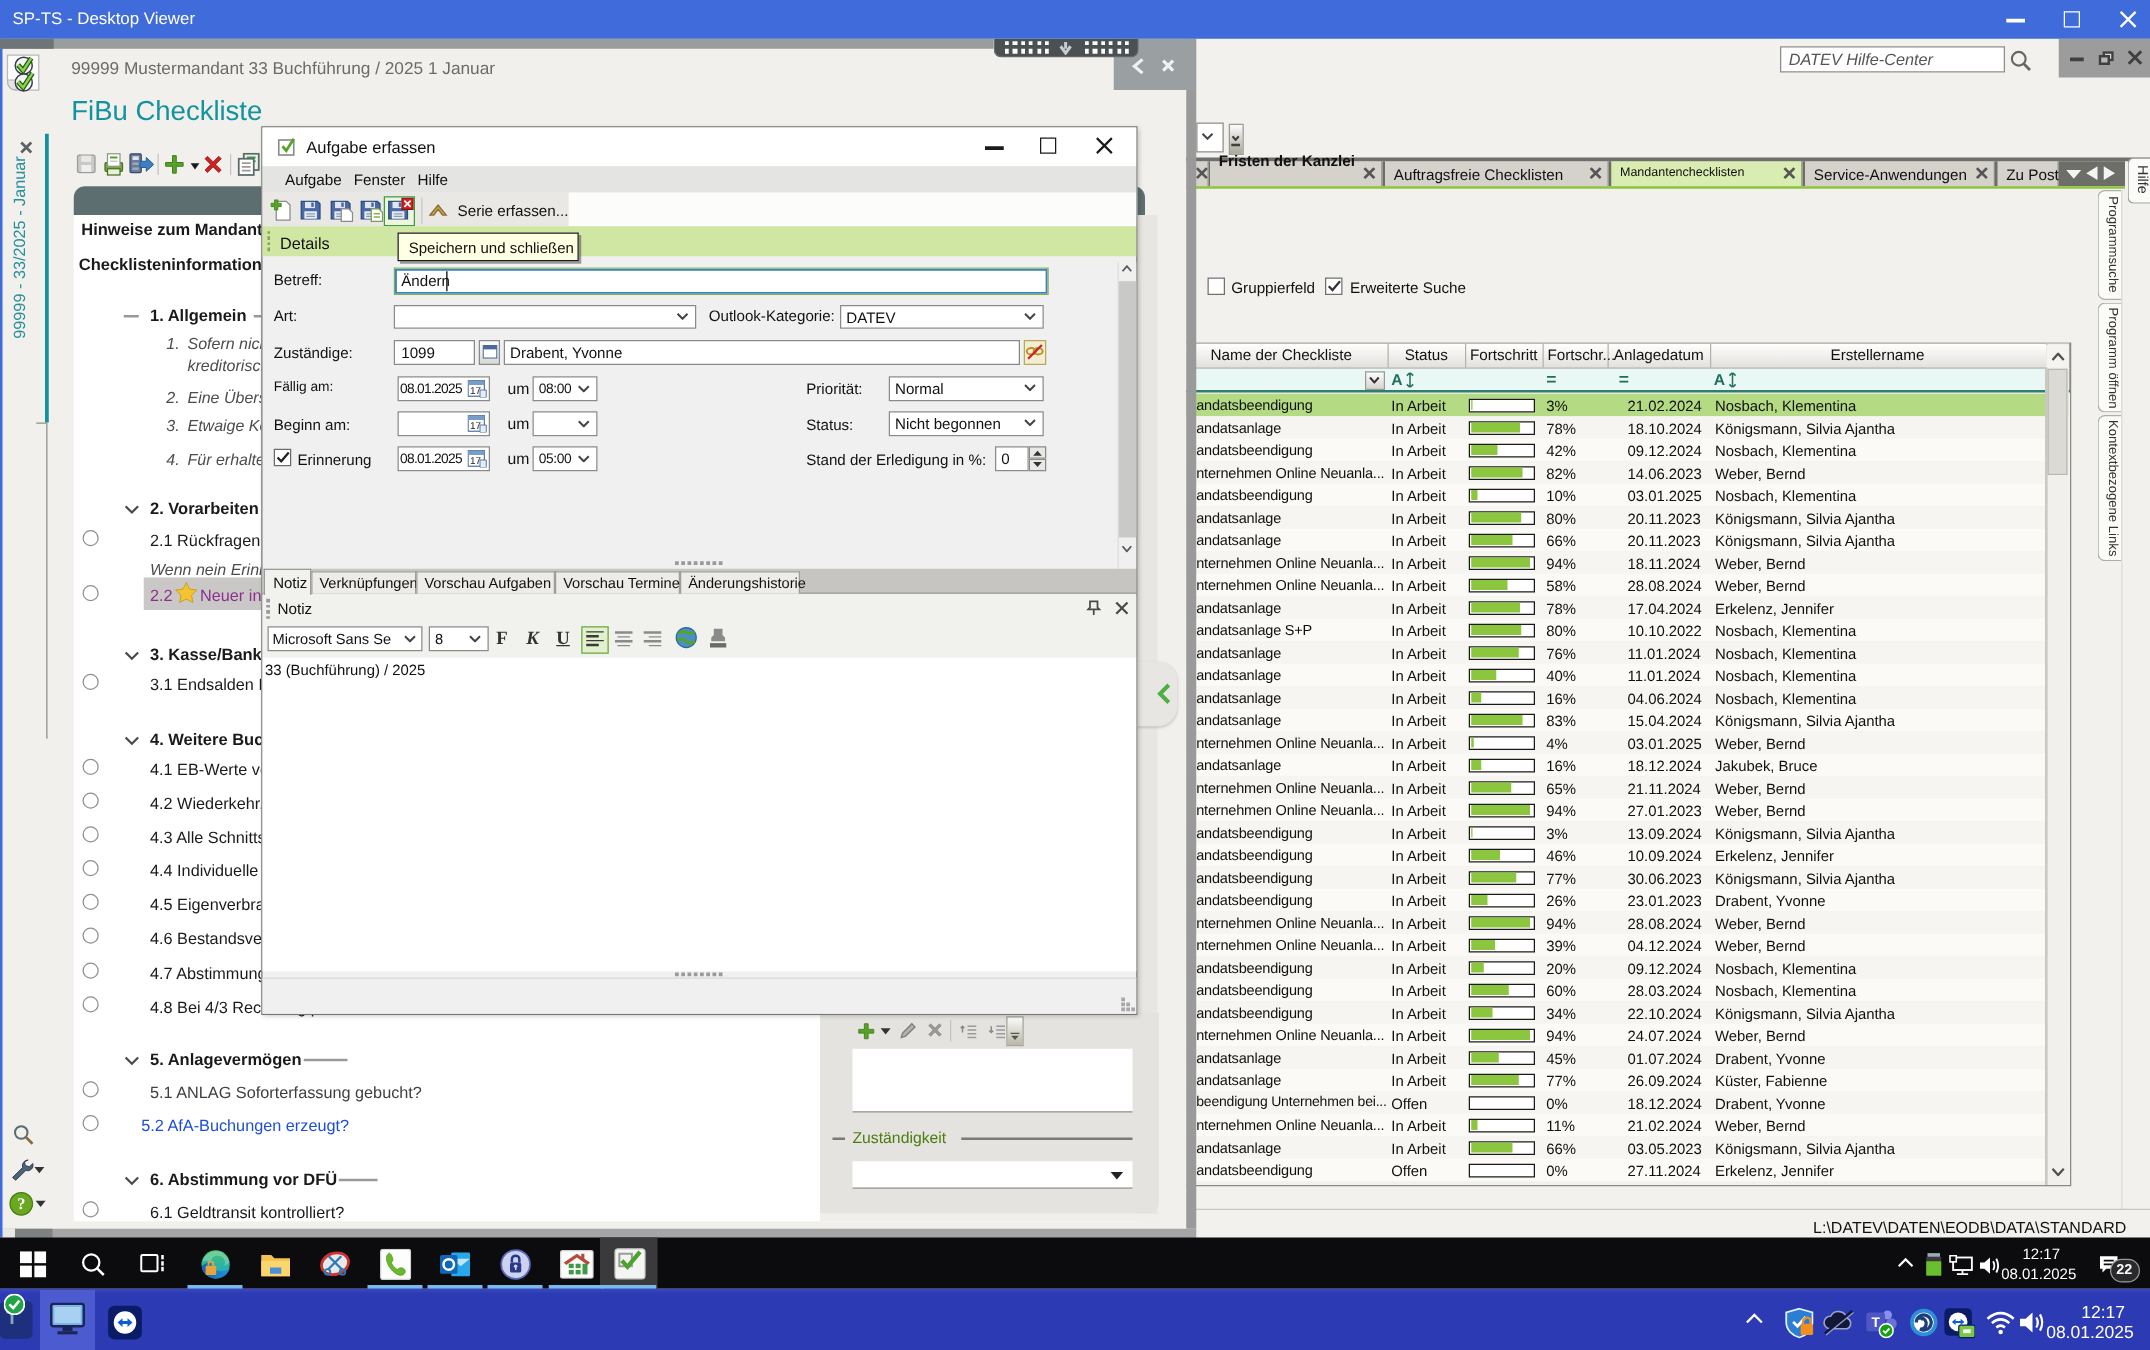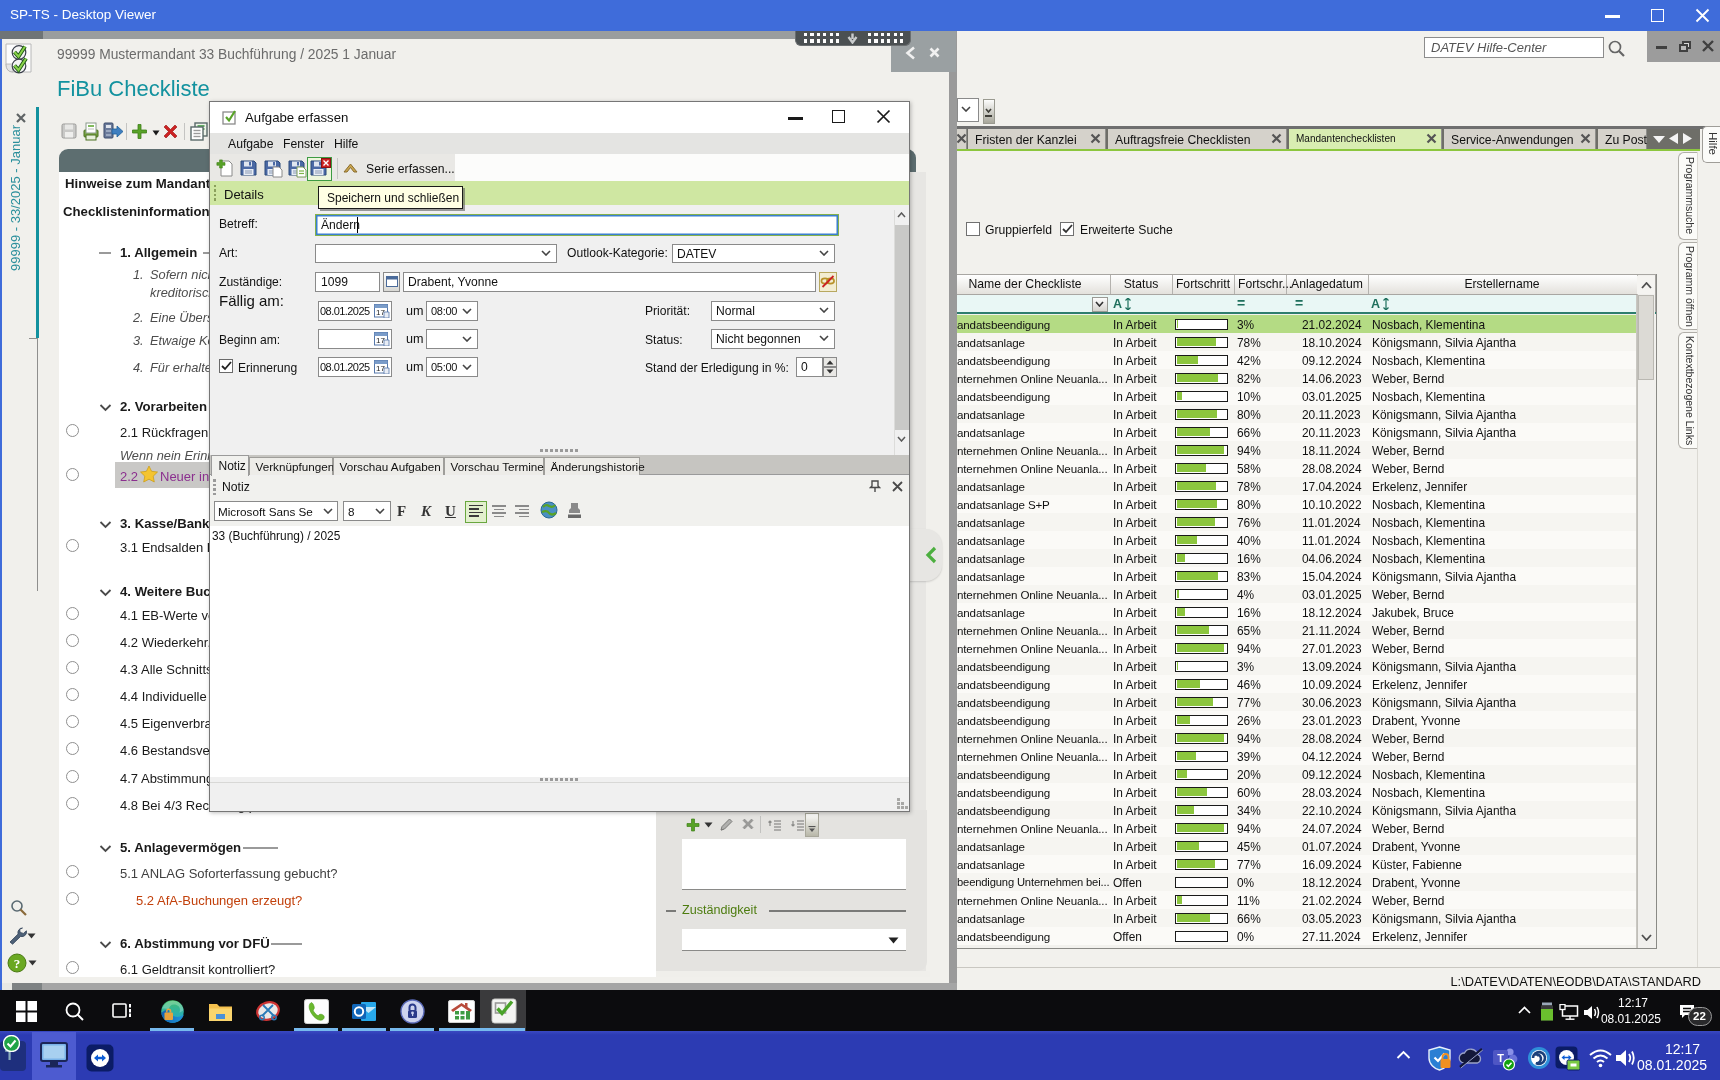--- a/index.html
+++ b/index.html
@@ -32,21 +32,21 @@
   </svg>
 <div class="a" style="left:983px;top:99px;width:12px;height:25px;background:linear-gradient(#fdfdfc,#a8a79b);border:1px solid #9a9a90"></div>
 <div class="a" style="left:985px;top:115px;width:7px;height:1.5px;background:#403f39"></div>
 <svg class="a" style="left:985px;top:108px" width="7" height="5">
     <polyline points="1,1 3.5,4 6,1" fill="none" stroke="#403f39" stroke-width="1.6"></polyline>
   </svg>
 <div class="a" style="left:940px;top:126px;width:780px;height:3px;background:#6f6f6f"></div>
 <div class="a" style="left:940px;top:129px;width:760px;height:20px;background:#6e6e68"></div>
 <div class="a" style="left:940px;top:129px;width:27px;height:20px;background:#d5d2cb;border-right:1px solid #8f8f8b"></div>
 <div class="a" style="left:968px;top:129px;width:138px;height:20px;background:#d5d2cb;border-right:1px solid #8f8f8b"></div>
-<div class="t" style="left:975px;top:133px;font-weight:normal;font-size:12.2px">Fristen der Kanzlei</div>
+<div class="t" style="left:975px;top:122px;font-weight:bold;font-size:12.2px">Fristen der Kanzlei</div>
 <svg class="a" style="left:1090px;top:133px" width="11" height="11">
     <path d="M1.5,1.5 L9.5,9.5 M9.5,1.5 L1.5,9.5" stroke="#555" stroke-width="2.2"></path>
   </svg>
 <div class="a" style="left:1108px;top:129px;width:179px;height:20px;background:#d5d2cb;border-right:1px solid #8f8f8b"></div>
 <div class="t" style="left:1115px;top:132.5px;font-weight:normal;font-size:12.2px">Auftragsfreie Checklisten</div>
 <svg class="a" style="left:1271px;top:133px" width="11" height="11">
     <path d="M1.5,1.5 L9.5,9.5 M9.5,1.5 L1.5,9.5" stroke="#555" stroke-width="2.2"></path>
   </svg>
 <div class="a" style="left:1289px;top:129px;width:153px;height:20px;background:#d9edb2;border-right:1px solid #8f8f8b"></div>
 <div class="t" style="left:1296px;top:132.5px;font-weight:normal;font-size:10px">Mandantenchecklisten</div>
@@ -356,21 +356,21 @@
 <div class="a" style="left:1176.5px;top:842px;width:22.5px;height:8px;background:#8cc63e"></div>
 <div class="t" style="left:1237px;top:839.5px;font-size:11.9px">45%</div>
 <div class="t" style="left:1302px;top:839.5px;font-size:11.9px">01.07.2024</div>
 <div class="t" style="left:1372px;top:839.5px;font-size:11.9px">Drabent, Yvonne</div>
 <div class="a" style="left:938px;top:855px;width:717px;height:18px;background:#fbfaf7"></div>
 <div class="t" style="left:957px;top:857.5px;font-size:11.6px;letter-spacing:-0.15px">andatsanlage</div>
 <div class="t" style="left:1113px;top:857.5px;font-size:11.9px">In Arbeit</div>
 <div class="a" style="left:1175px;top:858.5px;width:53px;height:11px;background:#fff;border:1.5px solid #1a1a1a"></div>
 <div class="a" style="left:1176.5px;top:860px;width:38.5px;height:8px;background:#8cc63e"></div>
 <div class="t" style="left:1237px;top:857.5px;font-size:11.9px">77%</div>
-<div class="t" style="left:1302px;top:857.5px;font-size:11.9px">16.09.2024</div>
+<div class="t" style="left:1302px;top:857.5px;font-size:11.9px">26.09.2024</div>
 <div class="t" style="left:1372px;top:857.5px;font-size:11.9px">Küster, Fabienne</div>
 <div class="a" style="left:938px;top:873px;width:717px;height:18px;background:#f6f5f1"></div>
 <div class="t" style="left:957px;top:875.5px;font-size:11.2px;letter-spacing:-0.15px">beendigung Unternehmen bei...</div>
 <div class="t" style="left:1113px;top:875.5px;font-size:11.9px">Offen</div>
 <div class="a" style="left:1175px;top:876.5px;width:53px;height:11px;background:#fff;border:1.5px solid #1a1a1a"></div>
 <div class="t" style="left:1237px;top:875.5px;font-size:11.9px">0%</div>
 <div class="t" style="left:1302px;top:875.5px;font-size:11.9px">18.12.2024</div>
 <div class="t" style="left:1372px;top:875.5px;font-size:11.9px">Drabent, Yvonne</div>
 <div class="a" style="left:938px;top:891px;width:717px;height:18px;background:#fbfaf7"></div>
 <div class="t" style="left:957px;top:893.5px;font-size:11.6px;letter-spacing:-0.15px">nternehmen Online Neuanla...</div>
@@ -609,21 +609,21 @@
 <div class="t" style="left:120px;top:716px;font-size:13px;color:#1a1a1a">4.5 Eigenverbrauch gebucht?</div>
 <div class="circ" style="left:66px;top:742px"></div>
 <div class="t" style="left:120px;top:743px;font-size:13px;color:#1a1a1a">4.6 Bestandsveränderungen</div>
 <div class="circ" style="left:66px;top:770px"></div>
 <div class="t" style="left:120px;top:771px;font-size:13px;color:#1a1a1a">4.7 Abstimmung Konten</div>
 <div class="circ" style="left:66px;top:797px"></div>
 <div class="t" style="left:120px;top:798px;font-size:13px;color:#1a1a1a">4.8 Bei 4/3 Rechnung prüfen</div>
 <div class="circ" style="left:66px;top:865px"></div>
 <div class="t" style="left:120px;top:866px;font-size:13px;color:#404040">5.1 ANLAG Soforterfassung gebucht?</div>
 <div class="circ" style="left:66px;top:892px"></div>
-<div class="t" style="left:136px;top:893px;font-size:13px;color:#c2410c">5.2 AfA-Buchungen erzeugt?</div>
+<div class="t" style="left:113px;top:893px;font-size:13px;color:#1d4ed8">5.2 AfA-Buchungen erzeugt?</div>
 <div class="circ" style="left:66px;top:961px"></div>
 <div class="t" style="left:120px;top:962px;font-size:13px;color:#1a1a1a">6.1 Geldtransit kontrolliert?</div>
 <div class="t" style="left:120px;top:448px;font-size:12.8px;font-style:italic;color:#4d4d4d">Wenn nein Erinnerung anlegen</div>
 <div class="circ" style="left:66px;top:468px"></div>
 <div class="a" style="left:115px;top:462px;width:95px;height:26px;background:#c9c8c6"></div>
 <div class="t" style="left:120px;top:469px;font-size:13px;color:#8b2f8f">2.2</div>
 <svg class="a" style="left:139.5px;top:465px" width="18" height="18">
     <polygon points="9,1 11.6,6.3 17.5,7 13.2,11.2 14.3,17 9,14.2 3.7,17 4.8,11.2 0.5,7 6.4,6.3" fill="#f4c430" stroke="#c89a10" stroke-width="0.7"></polygon>
   </svg>
 <div class="t" style="left:160px;top:469px;font-size:13px;color:#8b2f8f">Neuer individueller</div>
@@ -720,21 +720,21 @@
 <div class="a" style="left:213.5px;top:184.5px;width:2.5px;height:2.5px;background:#8aa05c"></div>
 <div class="a" style="left:213.5px;top:189.0px;width:2.5px;height:2.5px;background:#8aa05c"></div>
 <div class="a" style="left:213.5px;top:193.5px;width:2.5px;height:2.5px;background:#8aa05c"></div>
 <div class="a" style="left:213.5px;top:198.0px;width:2.5px;height:2.5px;background:#8aa05c"></div>
 <div class="t" style="left:224px;top:186.5px;font-size:13px">Details</div>
 <div class="a" style="left:318px;top:186px;width:145px;height:23px;background:#ffffe4;border:1px solid #1a1a1a;box-shadow:2px 2px 0 rgba(80,80,80,0.55)"></div>
 <div class="t" style="left:327px;top:191px;font-size:12px">Speichern und schließen</div>
 <div class="lbl" style="left:219px;top:217px;font-size:12.1px">Betreff:</div>
 <div class="lbl" style="left:219px;top:246px;font-size:12.1px">Art:</div>
 <div class="lbl" style="left:219px;top:274.5px;font-size:12.1px">Zuständige:</div>
-<div class="lbl" style="left:219px;top:292px;font-size:15px">Fällig am:</div>
+<div class="lbl" style="left:219px;top:304px;font-size:11px">Fällig am:</div>
 <div class="lbl" style="left:219px;top:332.5px;font-size:12.1px">Beginn am:</div>
 <div class="lbl" style="left:238px;top:360.5px;font-size:12.1px">Erinnerung</div>
 <div class="lbl" style="left:567px;top:246px;font-size:12.1px">Outlook-Kategorie:</div>
 <div class="lbl" style="left:645px;top:304px;font-size:12.1px">Priorität:</div>
 <div class="lbl" style="left:645px;top:332.5px;font-size:12.1px">Status:</div>
 <div class="lbl" style="left:645px;top:360.5px;font-size:12.1px">Stand der Erledigung in %:</div>
 <div class="a" style="left:315px;top:213.5px;width:524px;height:22px;background:#fff;border:1.5px solid #85b14b;box-shadow:inset 0 0 0 1.5px #3a7fd0"></div>
 <div class="t" style="left:321px;top:218px;font-size:12.1px">Ändern</div>
 <div class="a" style="left:357px;top:216.5px;width:1.2px;height:16px;background:#000"></div>
 <div class="box" style="left:315px;top:244px;width:242px;height:19px"></div>

